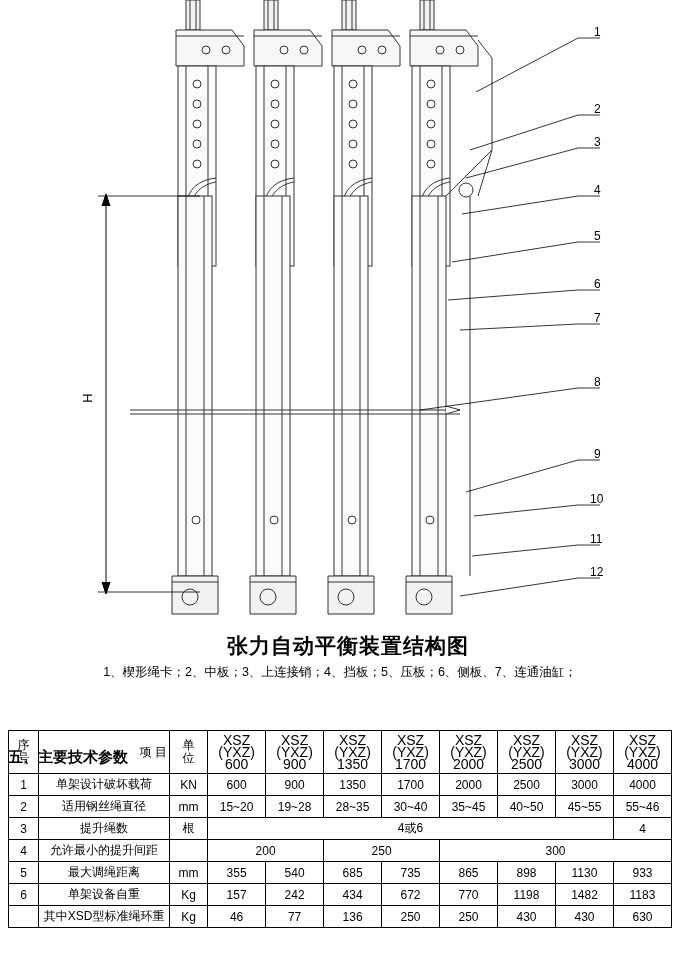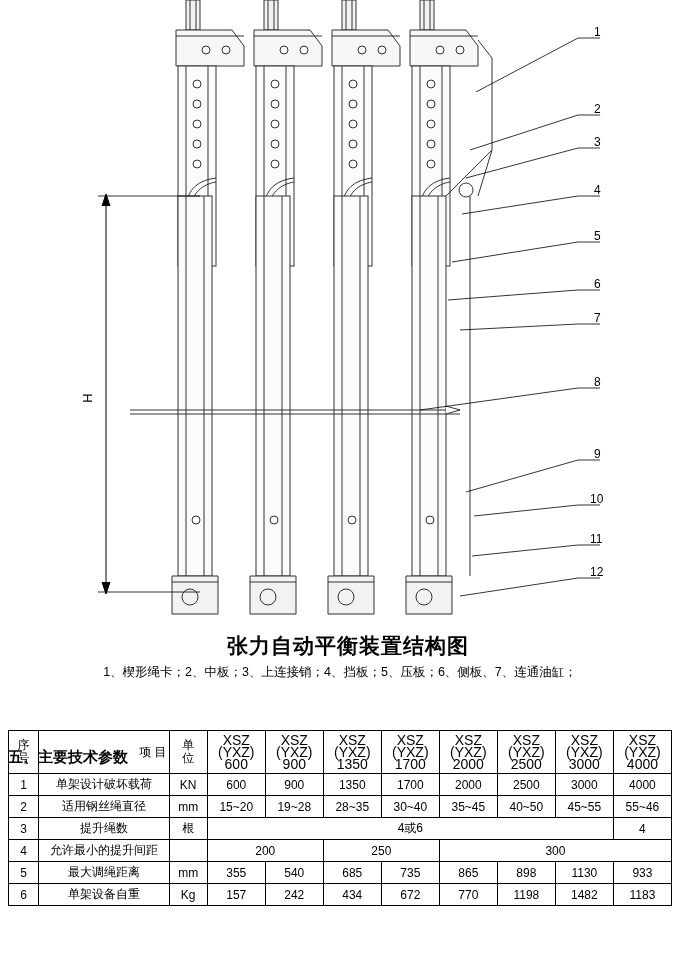--- a/index.html
+++ b/index.html
@@ -357,17 +357,30 @@
         <td>157</td>
         <td>242</td>
         <td>434</td>
         <td>672</td>
         <td>770</td>
         <td>1198</td>
         <td>1482</td>
         <td>1183</td>
       </tr>
 
+      <tr class="rowh">
+        <td></td>
+        <td>其中XSD型标准绳环重</td>
+        <td>Kg</td>
+        <td>46</td>
+        <td>77</td>
+        <td>136</td>
+        <td>250</td>
+        <td>250</td>
+        <td>430</td>
+        <td>430</td>
+        <td>630</td>
+      </tr>
     </tbody>
       </table>
   </div>
 
 </div>
 
 </body></html>

